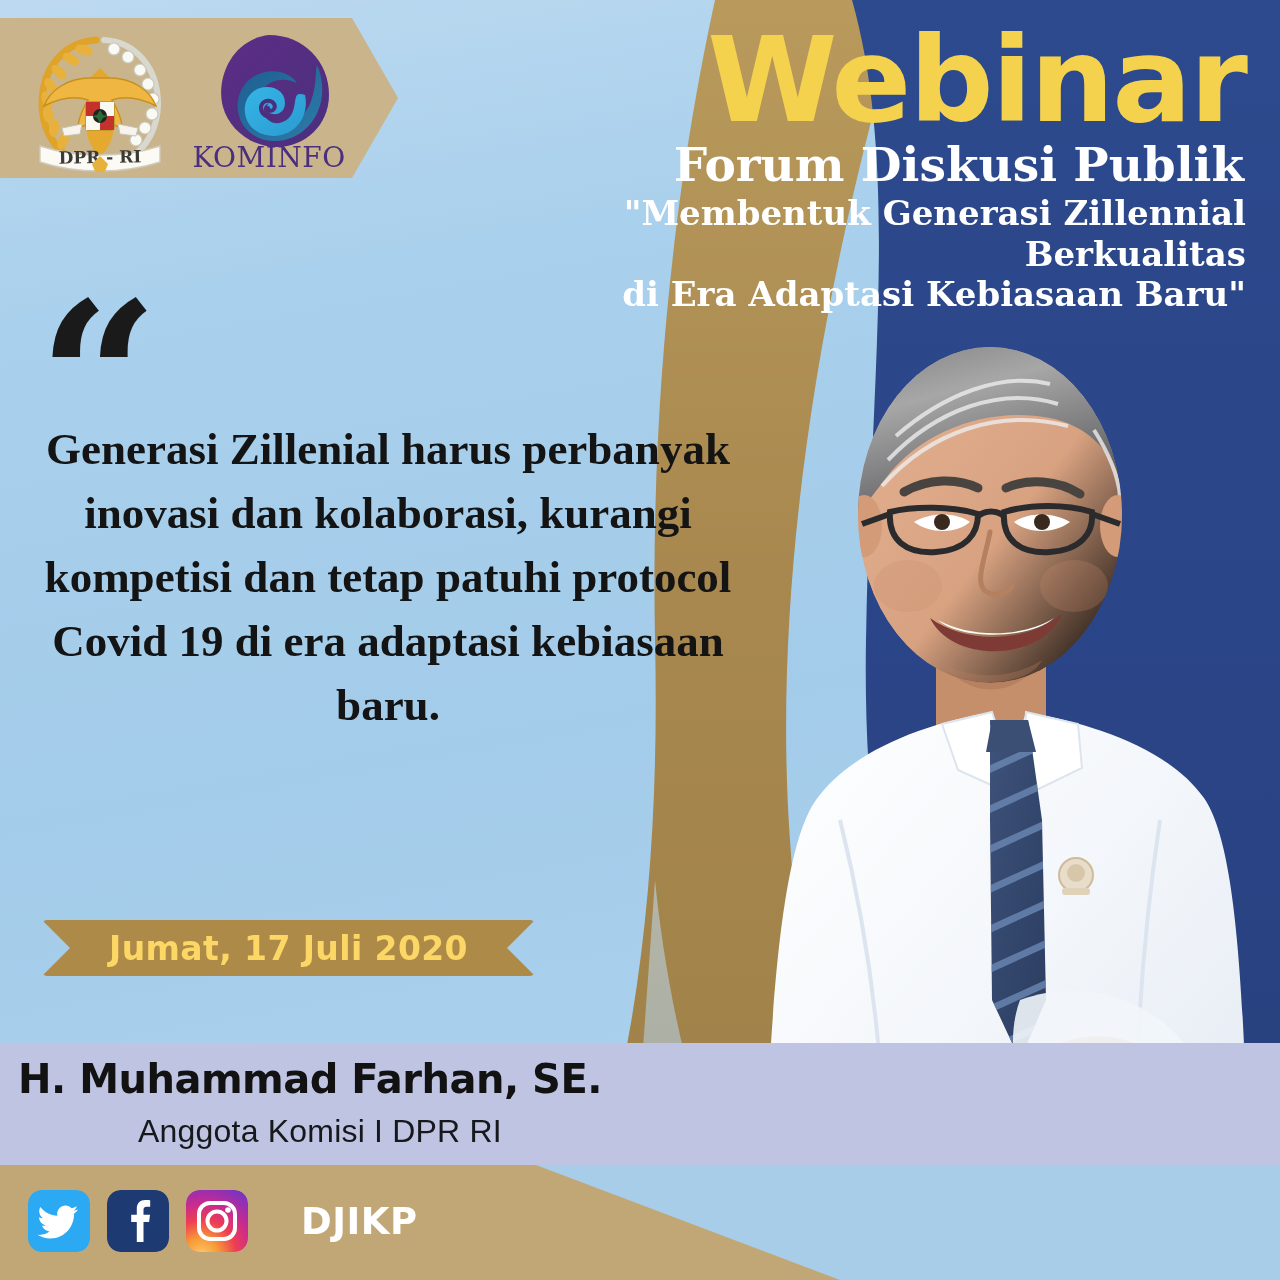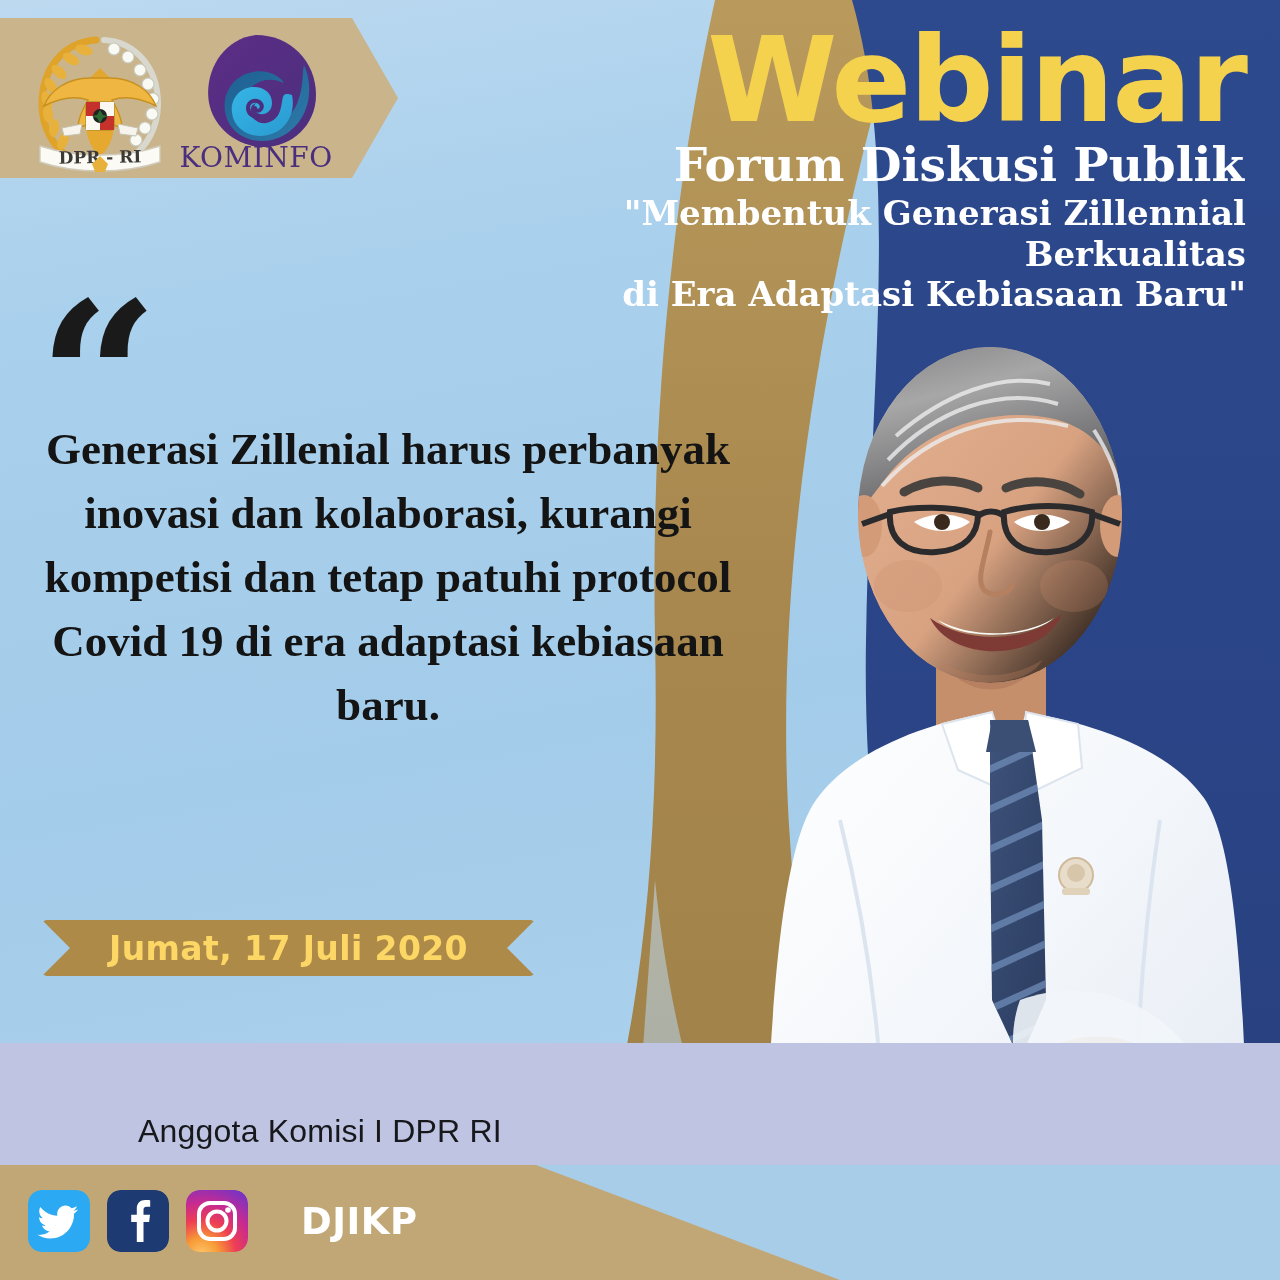--- a/index.html
+++ b/index.html
@@ -25,21 +25,21 @@
 
   
   .logo-ribbon {
     position:absolute; left:0; top:18px;
     width:398px; height:160px;
     background:#C9B48C;
     border-top-right-radius:18px;
     border-bottom-right-radius:18px;
     -webkit-clip-path:polygon(0 0, 352px 0, 398px 50%, 352px 100%, 0 100%);
     clip-path:polygon(0 0, 352px 0, 398px 50%, 352px 100%, 0 100%);
-    display:flex; align-items:center; gap:6px;
+    display:flex; align-items:center; gap:19px;
     padding-left:26px;
   }
   .emblem-dpr { width:148px; height:148px; flex:none; }
   .logo-kominfo { width:152px; height:150px; flex:none; position:relative; top:-2px;}
 
   
   .header-text {
     position:absolute; right:28px; top:24px;
     width:740px; text-align:right;
   }
@@ -406,20 +406,21 @@
   </div>
 
   <div class="quote-mark">“</div>
   <div class="quote-body">Generasi Zillenial harus perbanyak inovasi dan kolaborasi, kurangi kompetisi dan tetap patuhi protocol Covid 19 di era adaptasi kebiasaan baru.</div>
 
   <div class="date-ribbon">
     <span class="date-text">Jumat, 17 Juli 2020</span>
   </div>
 
   <div class="speaker-band"></div>
+  <div class="speaker-name">H. Muhammad Farhan, SE.</div>
   <div class="speaker-role">Anggota Komisi I DPR RI</div>
 
   <div class="footer-band"></div>
   <div class="footer-cut"></div>
 
   <div class="socials">
     <svg class="sicon" viewBox="0 0 62 62">
       <rect width="62" height="62" rx="13" fill="#2BA9F2"></rect>
       <path d="M 50 19.5 c -1.5 0.7 -3.1 1.1 -4.8 1.3 1.7 -1 3 -2.7 3.6 -4.6 -1.6 1 -3.4 1.6 -5.3 2 -1.5 -1.6 -3.7 -2.6 -6 -2.6 -4.6 0 -8.3 3.7 -8.3 8.3 0 0.6 0.1 1.3 0.2 1.9 -6.9 -0.3 -13 -3.6 -17.1 -8.7 -0.7 1.2 -1.1 2.7 -1.1 4.2 0 2.9 1.5 5.4 3.7 6.9 -1.4 0 -2.7 -0.4 -3.8 -1 v 0.1 c 0 4 2.9 7.4 6.7 8.1 -0.7 0.2 -1.4 0.3 -2.2 0.3 -0.5 0 -1.1 -0.1 -1.6 -0.2 1.1 3.3 4.1 5.7 7.8 5.8 -2.8 2.2 -6.4 3.6 -10.3 3.6 -0.7 0 -1.3 0 -2 -0.1 3.7 2.4 8.1 3.7 12.8 3.7 15.3 0 23.7 -12.7 23.7 -23.7 l 0 -1.1 c 1.6 -1.2 3 -2.6 4.1 -4.2 z" fill="#FFFFFF"></path>
     </svg>

